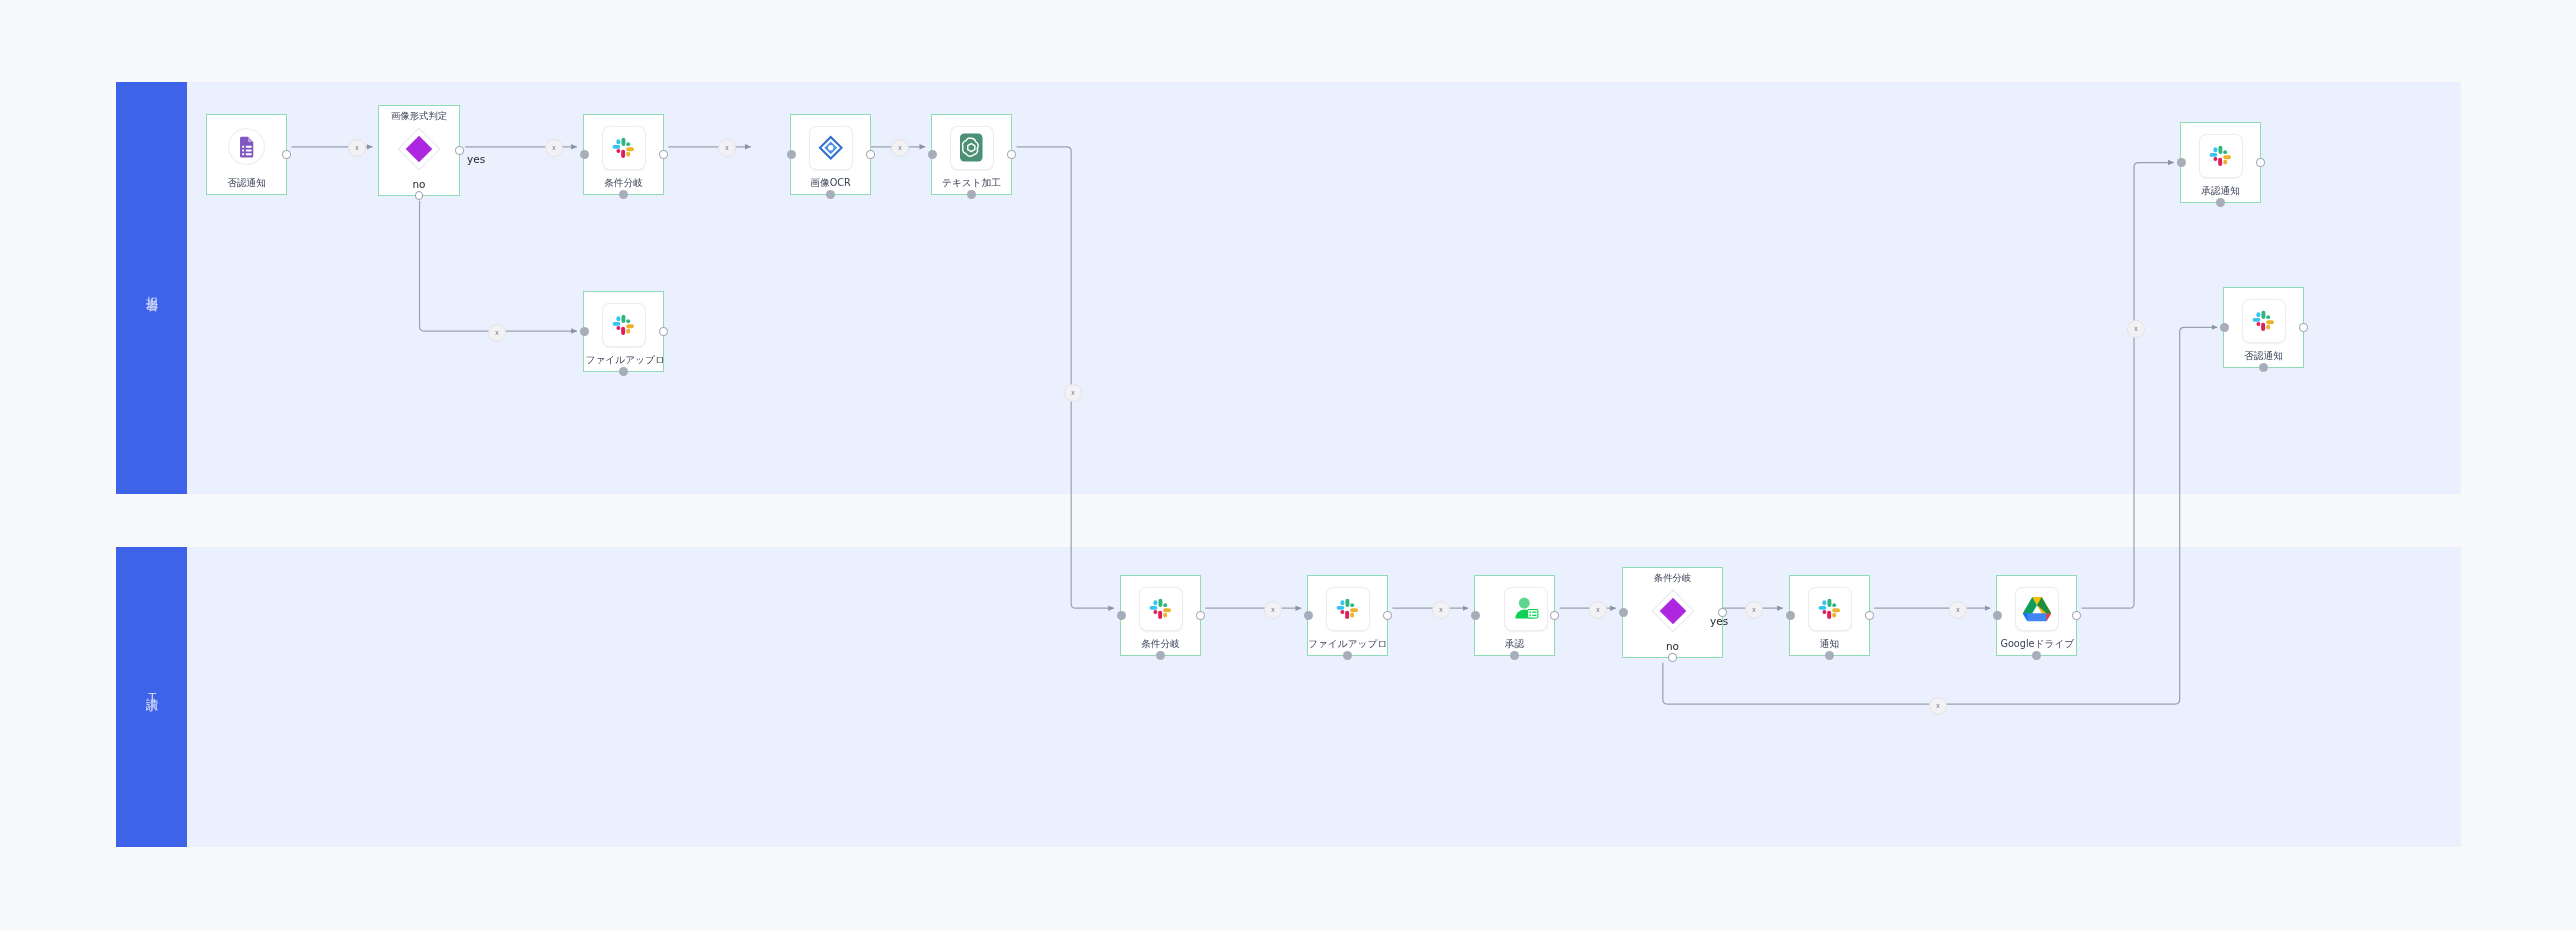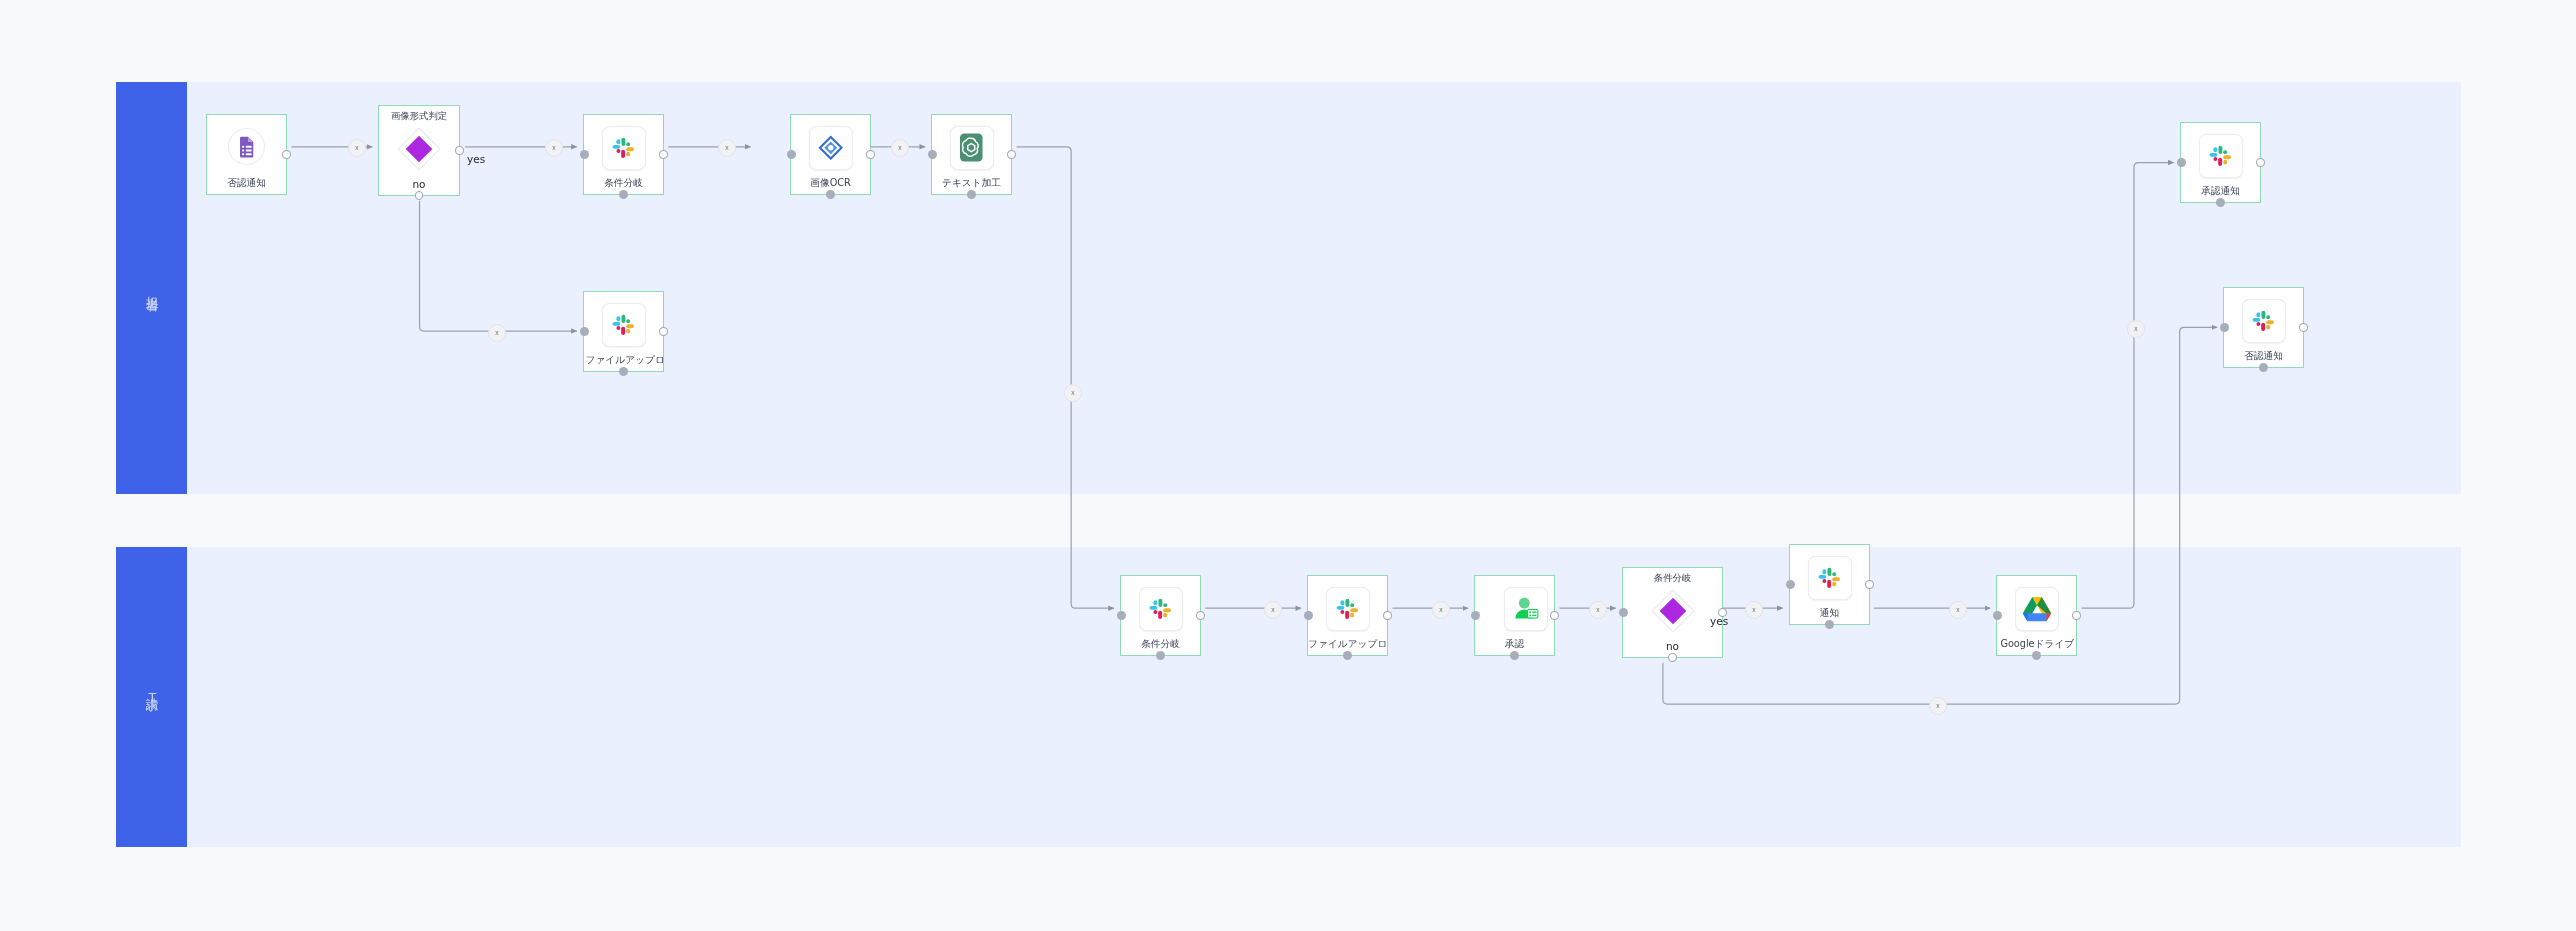--- a/index.html
+++ b/index.html
@@ -339,21 +339,21 @@
         <path d="M31,13 L49,31 L31,49 L13,31 z" fill="#ae27e0"></path>
       </svg>
     </div>
     <div class="dec-no">no</div>
     <div class="port in" style="left:-4.5px;top:50%;margin-top:-4.5px;"></div>
     <div class="port out" style="right:-4.5px;top:50%;margin-top:-4.1px;"></div>
     <div class="port out" style="left:50%;margin-left:-4.1px;bottom:-4.5px;"></div>
   </div>
   <div class="dec-yes" style="left:1710px;top:615px;">yes</div>
 
-  <div class="node" style="left:1789px;top:544px;width:81px;height:81px;">
+  <div class="node" style="left:1789px;top:575px;width:81px;height:81px;">
     <div class="node-icon">
       <svg width="28.5" height="28.5" viewBox="0 0 48 48">
         <rect x="6" y="20" width="13" height="6.6" rx="3.3" fill="#36c5f0"></rect>
         <rect x="12.5" y="10.5" width="6.6" height="8.5" rx="3.3" fill="#36c5f0"></rect>
         <rect x="21" y="8" width="6.6" height="14" rx="3.3" fill="#2eb67d"></rect>
         <rect x="29" y="15.5" width="6.6" height="6.6" rx="3.3" fill="#2eb67d"></rect>
         <rect x="29" y="24" width="13" height="6.6" rx="3.3" fill="#ecb22e"></rect>
         <rect x="29" y="31.5" width="6.6" height="8" rx="3.3" fill="#ecb22e"></rect>
         <rect x="20.5" y="28" width="6.6" height="14" rx="3.3" fill="#e01e5a"></rect>
         <rect x="12.5" y="27" width="6.6" height="6.6" rx="3.3" fill="#e01e5a"></rect>

